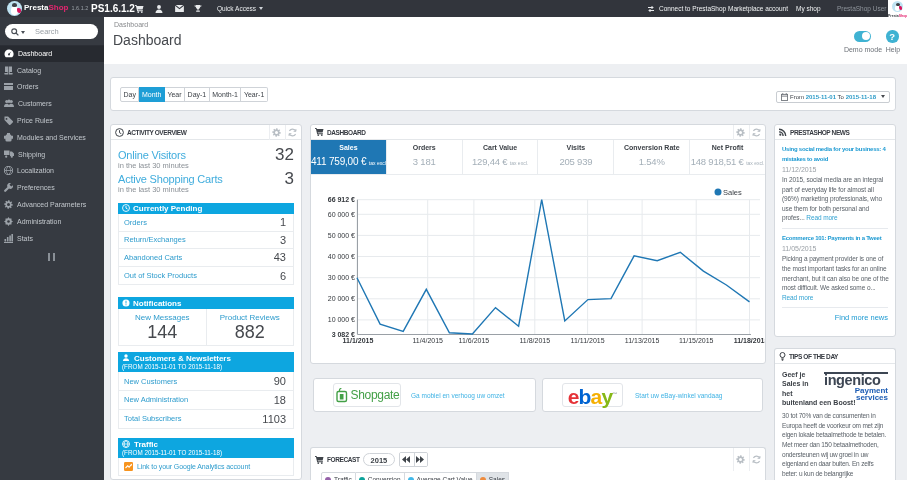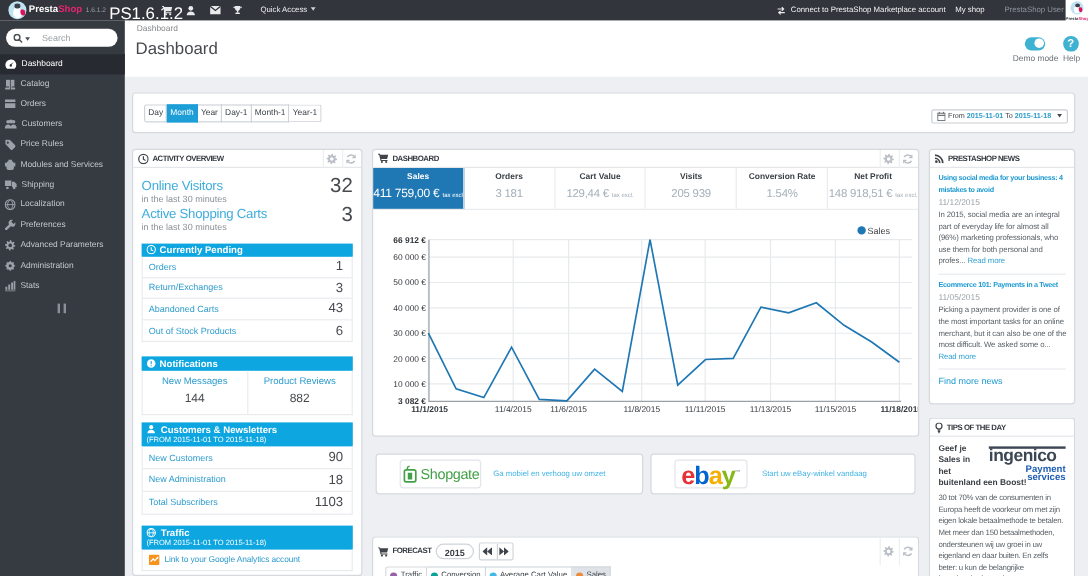--- a/index.html
+++ b/index.html
@@ -2,21 +2,21 @@
 <html><head><meta charset="utf-8">
 <style>
 *{margin:0;padding:0;box-sizing:border-box}
 html,body{width:907px;height:480px;overflow:hidden}
 body{position:relative;font-family:"Liberation Sans",sans-serif;background:#edeff2;color:#3a3f45}
 
 #topbar{position:absolute;left:0;top:0;width:907px;height:17px;background:#32353c;color:#e8eaec;z-index:30}
 #topbar .brand{position:absolute;left:24px;top:3px;font-size:8px;font-weight:bold;color:#fff}
 #topbar .brand i{font-style:normal;color:#e3256f}
 #topbar .brand small{font-weight:normal;font-size:5.5px;color:#9aa0a6;margin-left:3px}
-#topbar .ps{position:absolute;left:92px;top:3px;font-size:14px;font-weight:normal;color:#fff}
+#topbar .ps{position:absolute;left:92px;top:3px;font-size:10px;font-weight:bold;color:#fff}
 .mascot{border-radius:50%;background:#bfe3f2;position:absolute;overflow:hidden}
 .mascot .b1{position:absolute;left:26%;top:33%;width:48%;height:58%;background:#fff;border-radius:50% 50% 45% 45%}
 .mascot .b2{position:absolute;left:34%;top:15%;width:36%;height:28%;background:#3d4248;border-radius:50% 50% 40% 40%}
 .mascot .b3{position:absolute;right:6%;top:45%;width:30%;height:36%;background:#d6135c;border-radius:20% 50% 30% 60%}
 .tico{position:absolute;top:4px}
 .qa{position:absolute;left:217px;top:4.5px;font-size:6.5px;color:#eceef0}
 .car{display:inline-block;width:0;height:0;border-left:2.5px solid transparent;border-right:2.5px solid transparent;border-top:3px solid #cfd3d8;vertical-align:middle;margin-left:3px}
 .tbr{position:absolute;top:4.5px;font-size:6.5px;color:#f2f4f5;white-space:nowrap}
 #avbox{position:absolute;left:888px;top:0;width:19px;height:18px;background:#fff;z-index:31;text-align:center}
 #avbox .nm{font-size:3.5px;font-weight:bold;color:#363a41;position:absolute;bottom:0;left:0;right:0}
@@ -69,21 +69,21 @@
 .bluebar .sm{font-size:6.3px;font-weight:normal;display:block;line-height:8px}
 .tbl{border:1px solid #e9ecef;border-top:none}
 .tbl .row{display:flex;align-items:center;justify-content:space-between;height:17.6px;padding:0 7px 0 5px;border-bottom:1px solid #e9ecef}
 .tbl .row:last-child{border-bottom:none}
 .tbl .row a{font-size:7.5px;color:#2e9ccd;text-decoration:none}
 .tbl .row b{font-size:11px;color:#46494e;font-weight:normal}
 .twocol{display:flex;border:1px solid #e9ecef;border-top:none;text-align:center}
 .twocol>div{flex:1;padding:4px 2px 5px}
 .twocol>div:first-child{border-right:1px solid #e9ecef}
 .twocol a{font-size:8px;color:#2e9ccd;text-decoration:none;display:block;line-height:9px}
-.twocol .v{font-size:10px;color:#46494e;margin-top:3px;line-height:15px}
+.twocol .v{font-size:18px;color:#46494e;margin-top:3px;line-height:15px}
 
 #tiles{display:flex;height:35px;border-bottom:1px solid #e9ecef}
 .tile{flex:1;text-align:center;border-right:1px solid #e9ecef;padding-top:4px;overflow:hidden;white-space:nowrap}
 .tile:last-child{border-right:none}
 .tt{font-size:7px;font-weight:bold;color:#3a3f45}
 .tv{font-size:9.5px;color:#a4afb8;margin-top:5px;letter-spacing:-.2px}
 .tv small{font-size:5px;letter-spacing:0}
 .tile.sel{background:#1f77b4}
 .tile.sel .tt,.tile.sel .tv{color:#fff}
 #chart{display:block}
@@ -105,21 +105,21 @@
 .legend a:first-child{border-left:1px solid #d5d9de;border-radius:2px 0 0 2px}
 .legend a.sel{background:#dfe3e7}
 .legend i{width:6px;height:6px;border-radius:50%;margin-right:3px}
 
 .npad{padding:5px 7px}
 .ntitle{font-size:6px;font-weight:bold;color:#1d9ad2;line-height:9.5px;display:block;letter-spacing:-.25px}
 .ndate{font-size:7px;color:#9aa0a6;margin:2px 0 2px}
 .nbody{font-size:6.5px;color:#5a6168;line-height:9.6px;letter-spacing:-.1px;white-space:nowrap}
 .nrm{color:#31a2d2}
 #news hr{border:none;border-top:1px solid #e7eaee;margin:5px 0}
-.nmore{text-align:left;font-size:7.5px;color:#1d9ad2;margin-top:4px}
+.nmore{text-align:right;font-size:7.5px;color:#1d9ad2;margin-top:4px}
 
 .tpad{padding:6px 7px;font-size:7px}
 .ingen{position:absolute;right:7px;top:23px;width:64px}
 .iw{border-top:2px solid #3d4653;padding-top:1px}
 .itxt{font-size:14.5px;font-weight:bold;color:#3d4653;letter-spacing:-.4px;line-height:11px}
 .ipay{font-size:8px;font-weight:bold;color:#1d5db4;text-align:right;line-height:7px;margin-top:1px}
 .ttitle{font-size:7px;color:#3a3f45;line-height:9.3px;display:block}
 .tbody{font-size:6.5px;color:#5a6168;line-height:9.6px;margin-top:4px;letter-spacing:-.2px}
 </style></head>
 <body>

